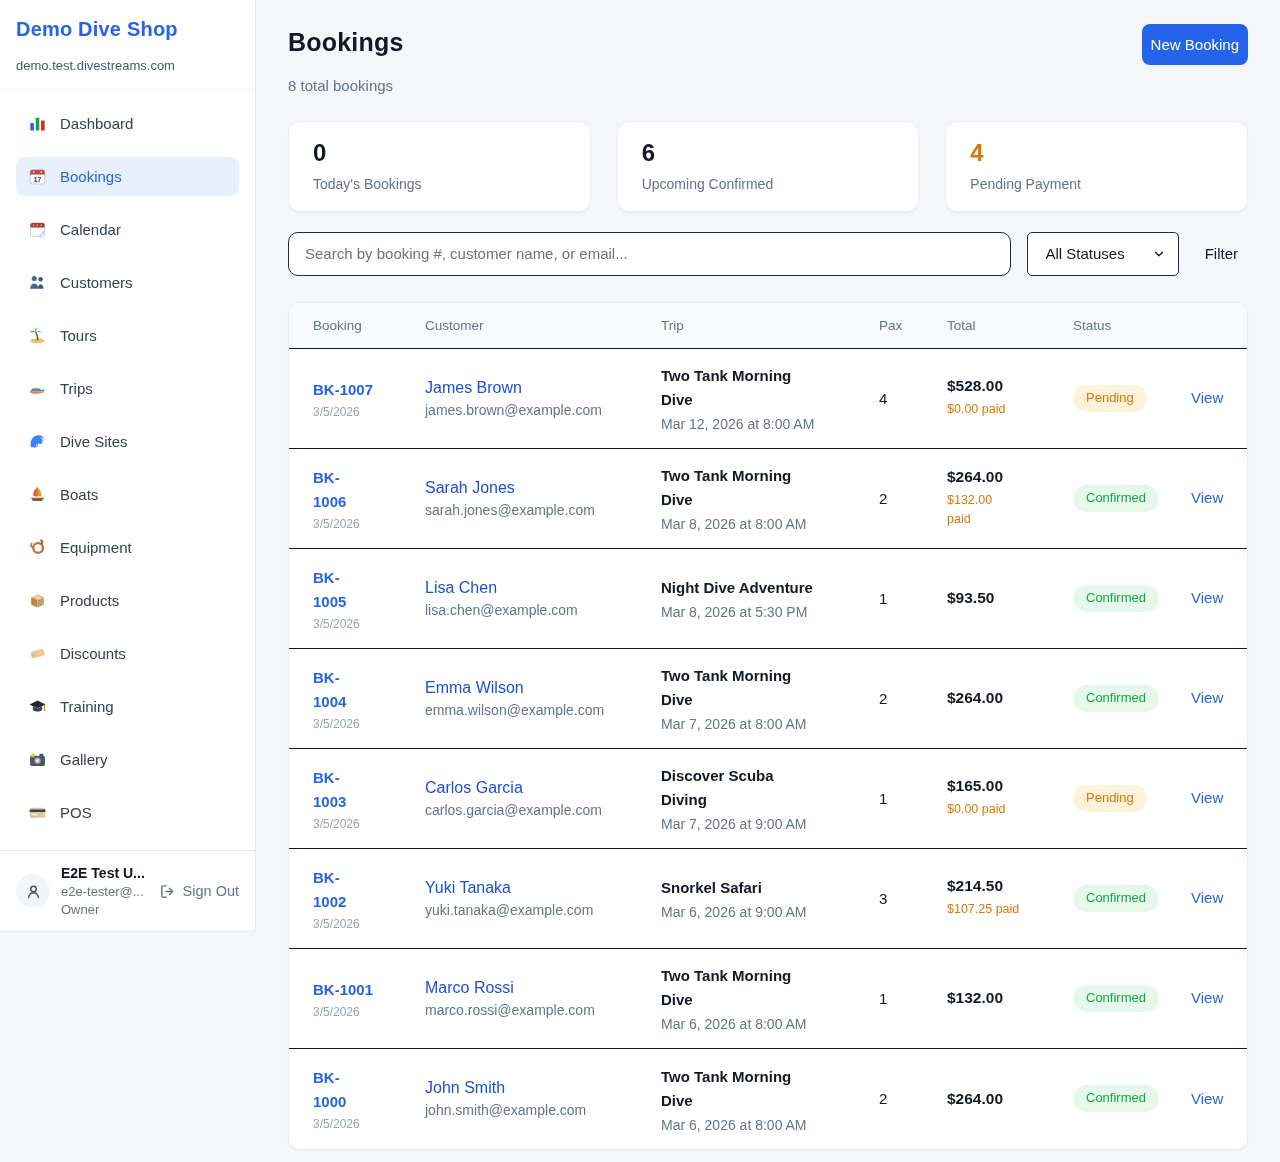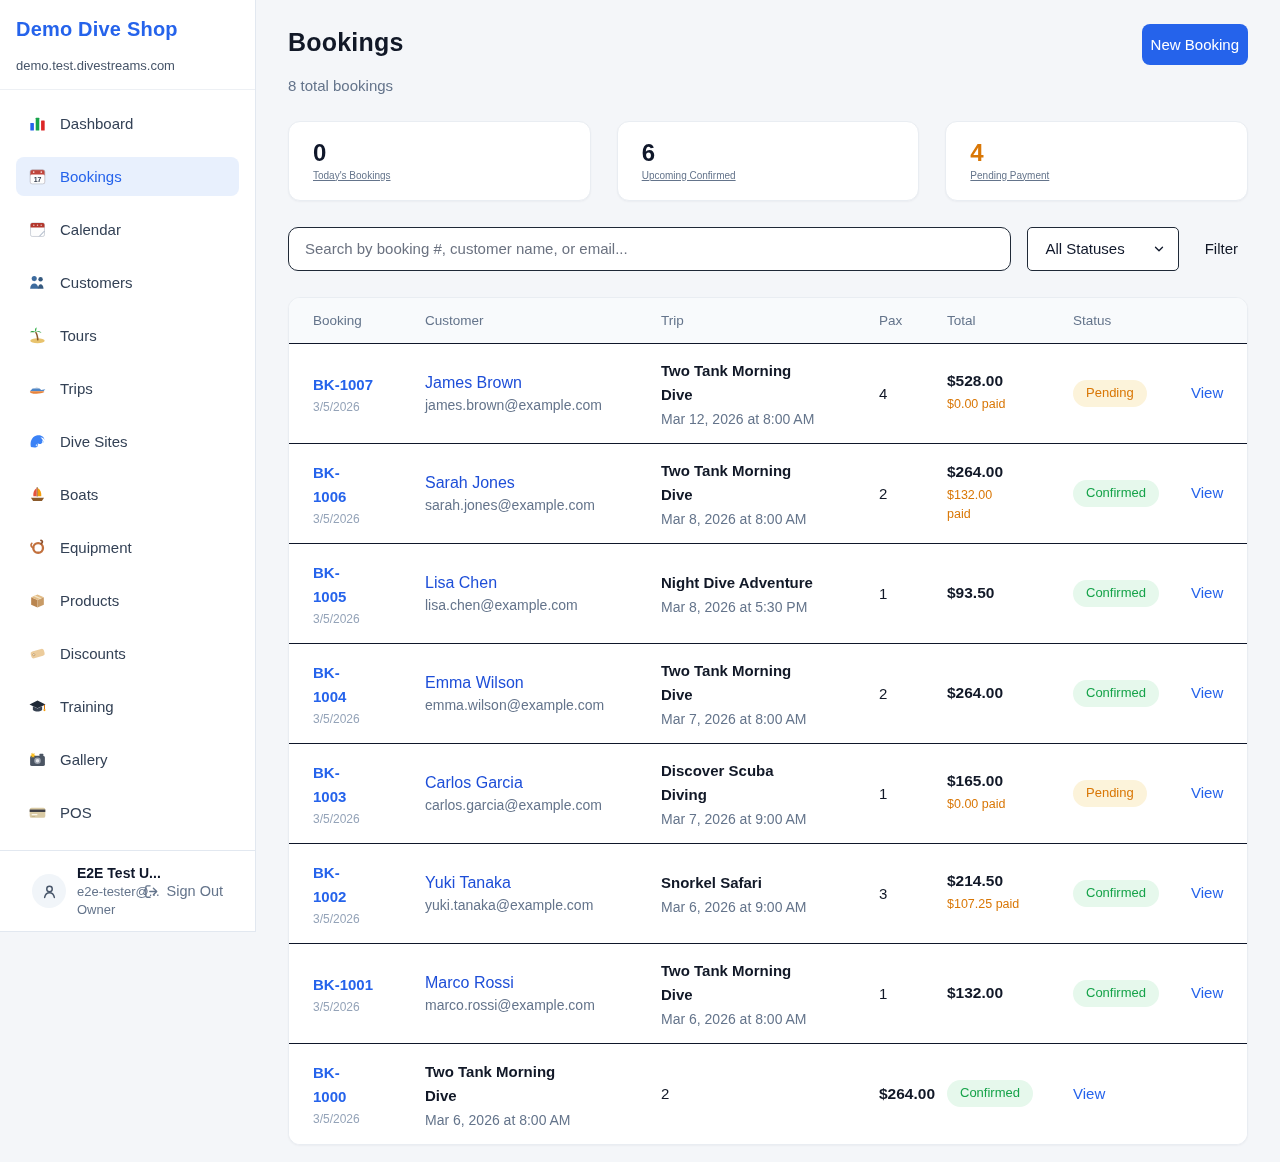--- a/index.html
+++ b/index.html
@@ -25,21 +25,21 @@
   .nav { padding:14px 16px 18px; display:flex; flex-direction:column; gap:14px;text-align:right; }
   .nav-item {
     display:flex; align-items:center; gap:13px;
     padding:10px 12px; border-radius:8px;
     font-size:15px; color:#334155; cursor:pointer; line-height:1.2;
   }
   .nav-item.active { background:#e8f0fd; color:#2563eb; }
   .nav-icon { width:19px; height:19px; display:inline-flex; flex:0 0 19px; }
   .nav-icon svg { width:19px; height:19px; }
 
-  .user-sec { border-top:1px solid #e2e8f0; padding:14px 32px; display:flex; align-items:center; gap:11px; }
+  .user-sec { border-top:1px solid #e2e8f0; padding:14px 16px; display:flex; align-items:center; gap:11px; }
   .avatar { width:34px; height:34px; border-radius:50%; background:#f1f5f9; display:flex; align-items:center; justify-content:center; flex:0 0 34px; }
   .avatar svg { width:19px; height:19px; }
   .user-info { flex:1; min-width:0; }
   .user-name { font-size:14px; font-weight:bold; color:#0f172a; white-space:nowrap; }
   .user-email,.user-role { font-size:13px; color:#64748b; margin-top:3px; white-space:nowrap; }
   .signout { display:flex; align-items:center; gap:7px; color:#64748b; font-size:14.5px; cursor:pointer; white-space:nowrap; background:none; border:none; padding:0; font-family:inherit; }
   .signout svg { width:17px; height:17px; }
 
   
   .main { flex:1; padding:24px 32px 32px; min-width:0; }
@@ -51,23 +51,23 @@
     padding:12px 9px; border:none; border-radius:8px; cursor:pointer; font-family:inherit;
   }
 
   .stats { display:flex; gap:26px; margin-top:27px; }
   .stat-card {
     flex:1; background:#ffffff; border:1px solid #e9edf2; border-radius:12px;
     padding:17px 24px 19px; box-shadow:0 1px 2px rgba(15,23,42,.04);
   }
   .stat-value { font-size:24px; font-weight:bold; color:#0f172a; line-height:1.15; }
   .stat-value.orange { color:#d97706; }
-  .stat-label { font-size:10px; color:#64748b; margin-top:3px;text-decoration:underline; }
-
-  .filter-row { display:flex; align-items:center; gap:16px; margin-top:26px; }
+  .stat-label { font-size:14px; color:#64748b; margin-top:9px; }
+
+  .filter-row { display:flex; align-items:center; gap:16px; margin-top:20px; }
   .search-input {
     flex:1; height:44px; border:1.5px solid #1f2937; border-radius:10px;
     padding:0 16px; font-size:15px; color:#0f172a; background:#fff; font-family:inherit; outline:none;
   }
   .search-input::placeholder { color:#6b7280; }
   .status-select {
     height:44px; min-width:144px; border:1.5px solid #1f2937; border-radius:5px;
     background:#fff; font-size:15px; color:#0f172a; font-family:inherit; cursor:pointer;
     display:flex; align-items:center; justify-content:space-between; gap:27px; padding:0 12px 0 17px;
   }
@@ -516,20 +516,24 @@
     <div>
       <a class="view-link">View</a>
     </div>
   </div>
           <div class="tgrid trow">
     <div>
       <a class="bk-link two-lines">BK-1000</a>
       <div class="bk-date">3/5/2026</div>
     </div>
     <div>
+      <div class="cust-name">John Smith</div>
+      <div class="cust-email">john.smith@example.com</div>
+    </div>
+    <div>
       <div class="trip-name two-lines">Two Tank Morning Dive</div>
       <div class="trip-date">Mar 6, 2026 at 8:00 AM</div>
     </div>
     <div class="pax">2</div>
     <div>
       <div class="total">$264.00</div>
 
     </div>
     <div>
       <span class="badge confirmed">Confirmed</span>

